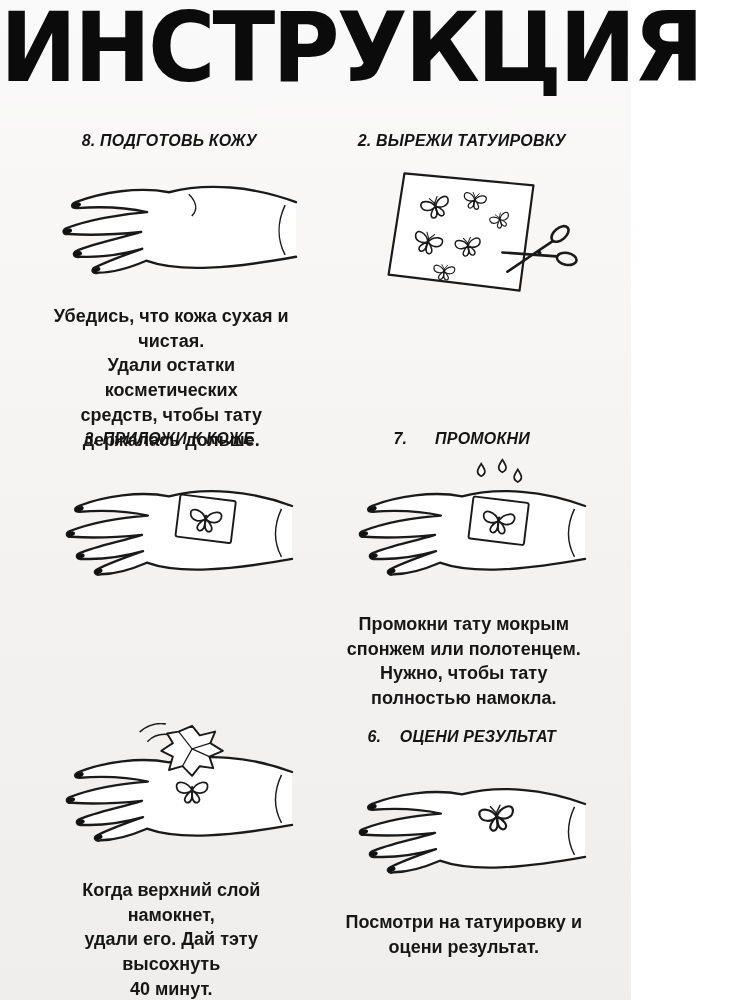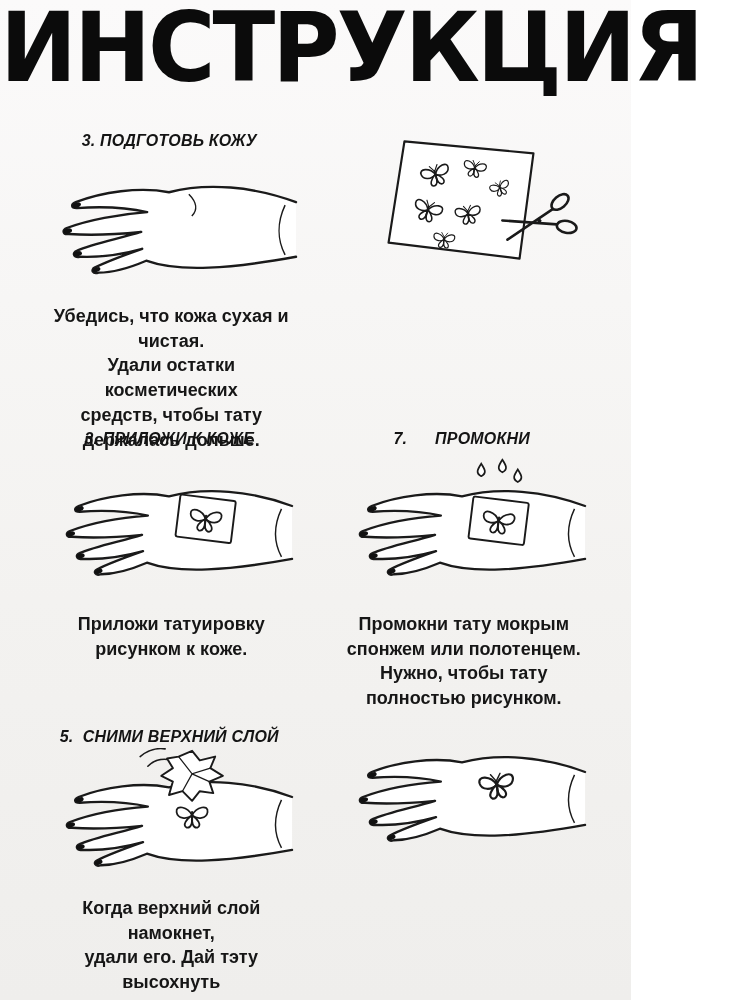--- a/index.html
+++ b/index.html
@@ -75,39 +75,40 @@
 </head>
 <body>
 
 <div class="sheet">
 
   <h1 class="main-title">ИНСТРУКЦИЯ</h1>
 
   <div class="grid">
 
     <section class="step">
-      <h2 class="step-title">3. ПОДГОТОВЬ КОЖУ</h2>
+      <h2 class="step-title">8. ПОДГОТОВЬ КОЖУ</h2>
       <div class="illus">
         <svg width="258" height="150" viewBox="0 0 260 150">
           <path d="M258,50 C215,34 168,30 130,40 C100,34 62,40 36,50 C31,52 31,56 37,56 C65,54 90,56 108,60 C80,62 48,68 27,76 C22,78 23,83 29,82 C56,84 82,82 102,80 C79,87 53,92 37,99 C32,101 34,106 40,105 C63,106 85,102 103,97 C83,104 67,110 55,116 C51,118 53,123 59,121 C76,121 93,115 107,109 C140,121 192,117 258,105" fill="#ffffff" stroke="#1a1a1a" stroke-width="2.4" stroke-linejoin="round" stroke-linecap="round"></path>
           <path d="M150,42 C158,50 159,58 153,64" fill="none" stroke="#1a1a1a" stroke-width="1.5"></path>
           <path d="M247,53 C239,70 239,88 247,103" fill="none" stroke="#1a1a1a" stroke-width="1.5"></path>
           <ellipse cx="37" cy="53" rx="4.4" ry="2.5" transform="rotate(-18 37 53)" fill="#111"></ellipse>
           <ellipse cx="28" cy="79" rx="4.4" ry="2.5" transform="rotate(-14 28 79)" fill="#111"></ellipse>
           <ellipse cx="38" cy="102" rx="4.4" ry="2.5" transform="rotate(-12 38 102)" fill="#111"></ellipse>
           <ellipse cx="57" cy="118" rx="4" ry="2.3" transform="rotate(-20 57 118)" fill="#111"></ellipse>
         </svg>
       </div>
       <p class="caption">Убедись, что кожа сухая и чистая.
 Удали остатки косметических
 средств, чтобы тату
 держалась дольше.</p>
     </section>
 
     <section class="step">
+      <h2 class="step-title">2. ВЫРЕЖИ ТАТУИРОВКУ</h2>
       <div class="illus">
         <svg width="258" height="150" viewBox="0 0 260 150">
           <defs>
             <g id="bf2" fill="#ffffff" stroke="#1a1a1a" stroke-width="1.6" stroke-linecap="round">
               <path d="M0,1 C-4,-7 -15,-9 -14,-2 C-13,4 -5,5 0,1 Z"></path>
               <path d="M0,1 C4,-7 15,-9 14,-2 C13,4 5,5 0,1 Z"></path>
               <path d="M0,1 C-5,4 -9,10 -5,12 C-1,13 1,7 0,1 Z"></path>
               <path d="M0,1 C5,4 9,10 5,12 C1,13 -1,7 0,1 Z"></path>
               <path d="M0,-2 L0,9" stroke-width="1.8"></path>
               <path d="M0,-2 L-4,-8 M0,-2 L4,-8" stroke-width="1.1" fill="none"></path>
@@ -149,22 +150,20 @@
           <ellipse cx="37" cy="53" rx="4.4" ry="2.5" transform="rotate(-18 37 53)" fill="#111"></ellipse>
           <ellipse cx="28" cy="79" rx="4.4" ry="2.5" transform="rotate(-14 28 79)" fill="#111"></ellipse>
           <ellipse cx="38" cy="102" rx="4.4" ry="2.5" transform="rotate(-12 38 102)" fill="#111"></ellipse>
           <ellipse cx="57" cy="118" rx="4" ry="2.3" transform="rotate(-20 57 118)" fill="#111"></ellipse>
           <g transform="translate(142,38) rotate(7)">
             <rect width="58" height="44" rx="2" fill="#ffffff" stroke="#1a1a1a" stroke-width="2"></rect>
             <use href="#bf3" transform="translate(29,21) scale(1.15)"></use>
           </g>
         </svg>
       </div>
-      <p class="caption">Приложи татуировку
-рисунком к коже.</p>
     </section>
 
     <section class="step">
       <h2 class="step-title">7.      ПРОМОКНИ</h2>
       <div class="illus">
         <svg width="250" height="146" viewBox="0 0 260 150">
           <defs>
             <g id="bf4" fill="#ffffff" stroke="#1a1a1a" stroke-width="1.6" stroke-linecap="round">
               <path d="M0,1 C-4,-7 -15,-9 -14,-2 C-13,4 -5,5 0,1 Z"></path>
               <path d="M0,1 C4,-7 15,-9 14,-2 C13,4 5,5 0,1 Z"></path>
@@ -186,25 +185,24 @@
           <g fill="#ffffff" stroke="#1a1a1a" stroke-width="1.8">
             <path d="M150,6 C154,12 156,16 150,19 C144,16 146,12 150,6 Z"></path>
             <path d="M172,2 C176,8 178,12 172,15 C166,12 168,8 172,2 Z"></path>
             <path d="M188,12 C192,18 194,22 188,25 C182,22 184,18 188,12 Z"></path>
           </g>
         </svg>
       </div>
       <p class="caption">Промокни тату мокрым
 спонжем или полотенцем.
 Нужно, чтобы тату
-полностью рисунком.</p>
-    </section>
-
-    <section class="step">
-      <h2 class="step-title">5.  СНИМИ ВЕРХНИЙ СЛОЙ</h2>
+полностью намокла.</p>
+    </section>
+
+    <section class="step">
       <div class="illus">
         <svg width="250" height="146" viewBox="0 0 260 150">
           <defs>
             <g id="bf5" fill="#ffffff" stroke="#1a1a1a" stroke-width="1.6" stroke-linecap="round">
               <path d="M0,1 C-4,-7 -15,-9 -14,-2 C-13,4 -5,5 0,1 Z"></path>
               <path d="M0,1 C4,-7 15,-9 14,-2 C13,4 5,5 0,1 Z"></path>
               <path d="M0,1 C-5,4 -9,10 -5,12 C-1,13 1,7 0,1 Z"></path>
               <path d="M0,1 C5,4 9,10 5,12 C1,13 -1,7 0,1 Z"></path>
               <path d="M0,-2 L0,9" stroke-width="1.8"></path>
             </g>
@@ -225,20 +223,21 @@
             <path d="M108,18 Q116,10 128,11"></path>
           </g>
         </svg>
       </div>
       <p class="caption">Когда верхний слой намокнет,
 удали его. Дай тэту высохнуть
 40 минут.</p>
     </section>
 
     <section class="step">
+      <h2 class="step-title">6.    ОЦЕНИ РЕЗУЛЬТАТ</h2>
       <div class="illus">
         <svg width="250" height="146" viewBox="0 0 260 150">
           <defs>
             <g id="bf6" fill="#ffffff" stroke="#1a1a1a" stroke-width="1.8" stroke-linecap="round">
               <path d="M0,1 C-4,-7 -15,-9 -14,-2 C-13,4 -5,5 0,1 Z"></path>
               <path d="M0,1 C4,-7 15,-9 14,-2 C13,4 5,5 0,1 Z"></path>
               <path d="M0,1 C-5,4 -9,10 -5,12 C-1,13 1,7 0,1 Z"></path>
               <path d="M0,1 C5,4 9,10 5,12 C1,13 -1,7 0,1 Z"></path>
               <path d="M0,-2 L0,9" stroke-width="2"></path>
               <path d="M0,-2 L-4,-8 M0,-2 L4,-8" stroke-width="1.2" fill="none"></path>
@@ -246,16 +245,18 @@
           </defs>
           <path d="M258,50 C215,34 168,30 130,40 C100,34 62,40 36,50 C31,52 31,56 37,56 C65,54 90,56 108,60 C80,62 48,68 27,76 C22,78 23,83 29,82 C56,84 82,82 102,80 C79,87 53,92 37,99 C32,101 34,106 40,105 C63,106 85,102 103,97 C83,104 67,110 55,116 C51,118 53,123 59,121 C76,121 93,115 107,109 C140,121 192,117 258,105" fill="#ffffff" stroke="#1a1a1a" stroke-width="2.4" stroke-linejoin="round" stroke-linecap="round"></path>
           <path d="M247,53 C239,70 239,88 247,103" fill="none" stroke="#1a1a1a" stroke-width="1.5"></path>
           <ellipse cx="37" cy="53" rx="4.4" ry="2.5" transform="rotate(-18 37 53)" fill="#111"></ellipse>
           <ellipse cx="28" cy="79" rx="4.4" ry="2.5" transform="rotate(-14 28 79)" fill="#111"></ellipse>
           <ellipse cx="38" cy="102" rx="4.4" ry="2.5" transform="rotate(-12 38 102)" fill="#111"></ellipse>
           <ellipse cx="57" cy="118" rx="4" ry="2.3" transform="rotate(-20 57 118)" fill="#111"></ellipse>
           <use href="#bf6" transform="translate(166,62) rotate(-8) scale(1.25)"></use>
         </svg>
       </div>
+      <p class="caption">Посмотри на татуировку и
+оцени результат.</p>
     </section>
 
   </div>
 </div>
 
 </body></html>

